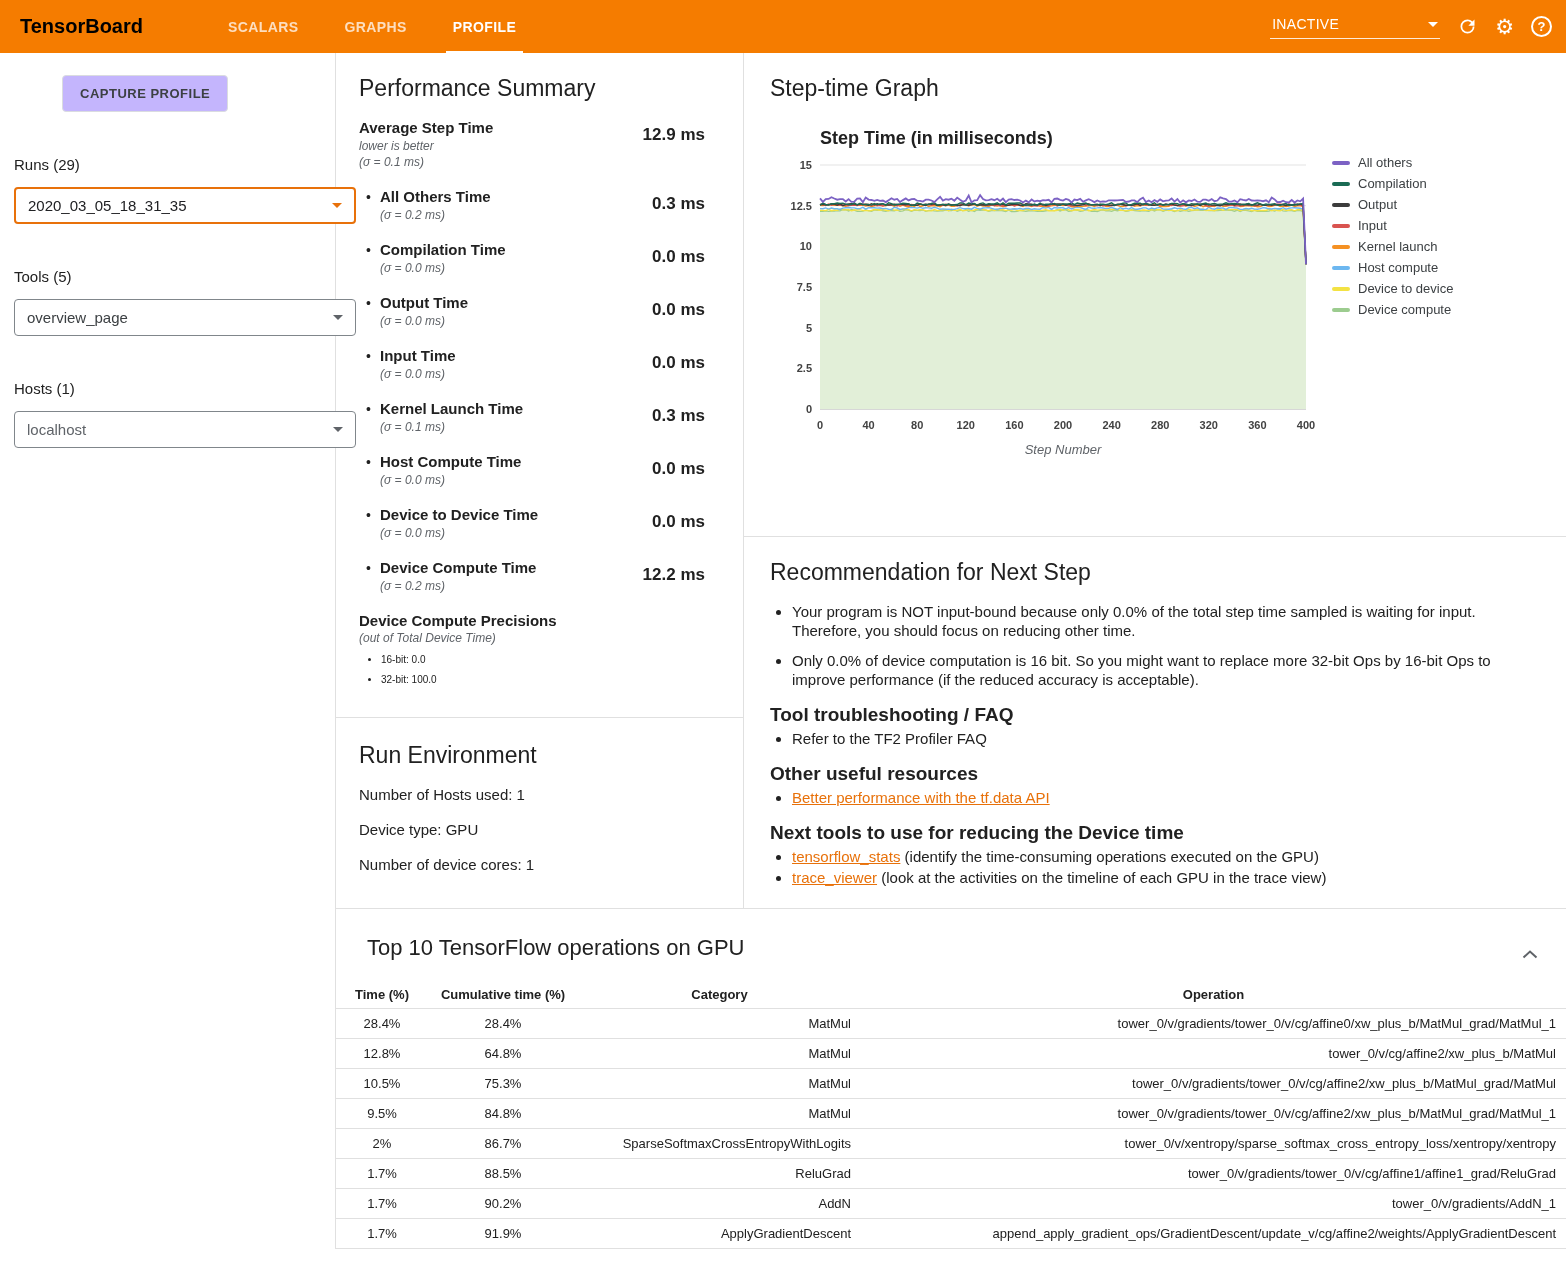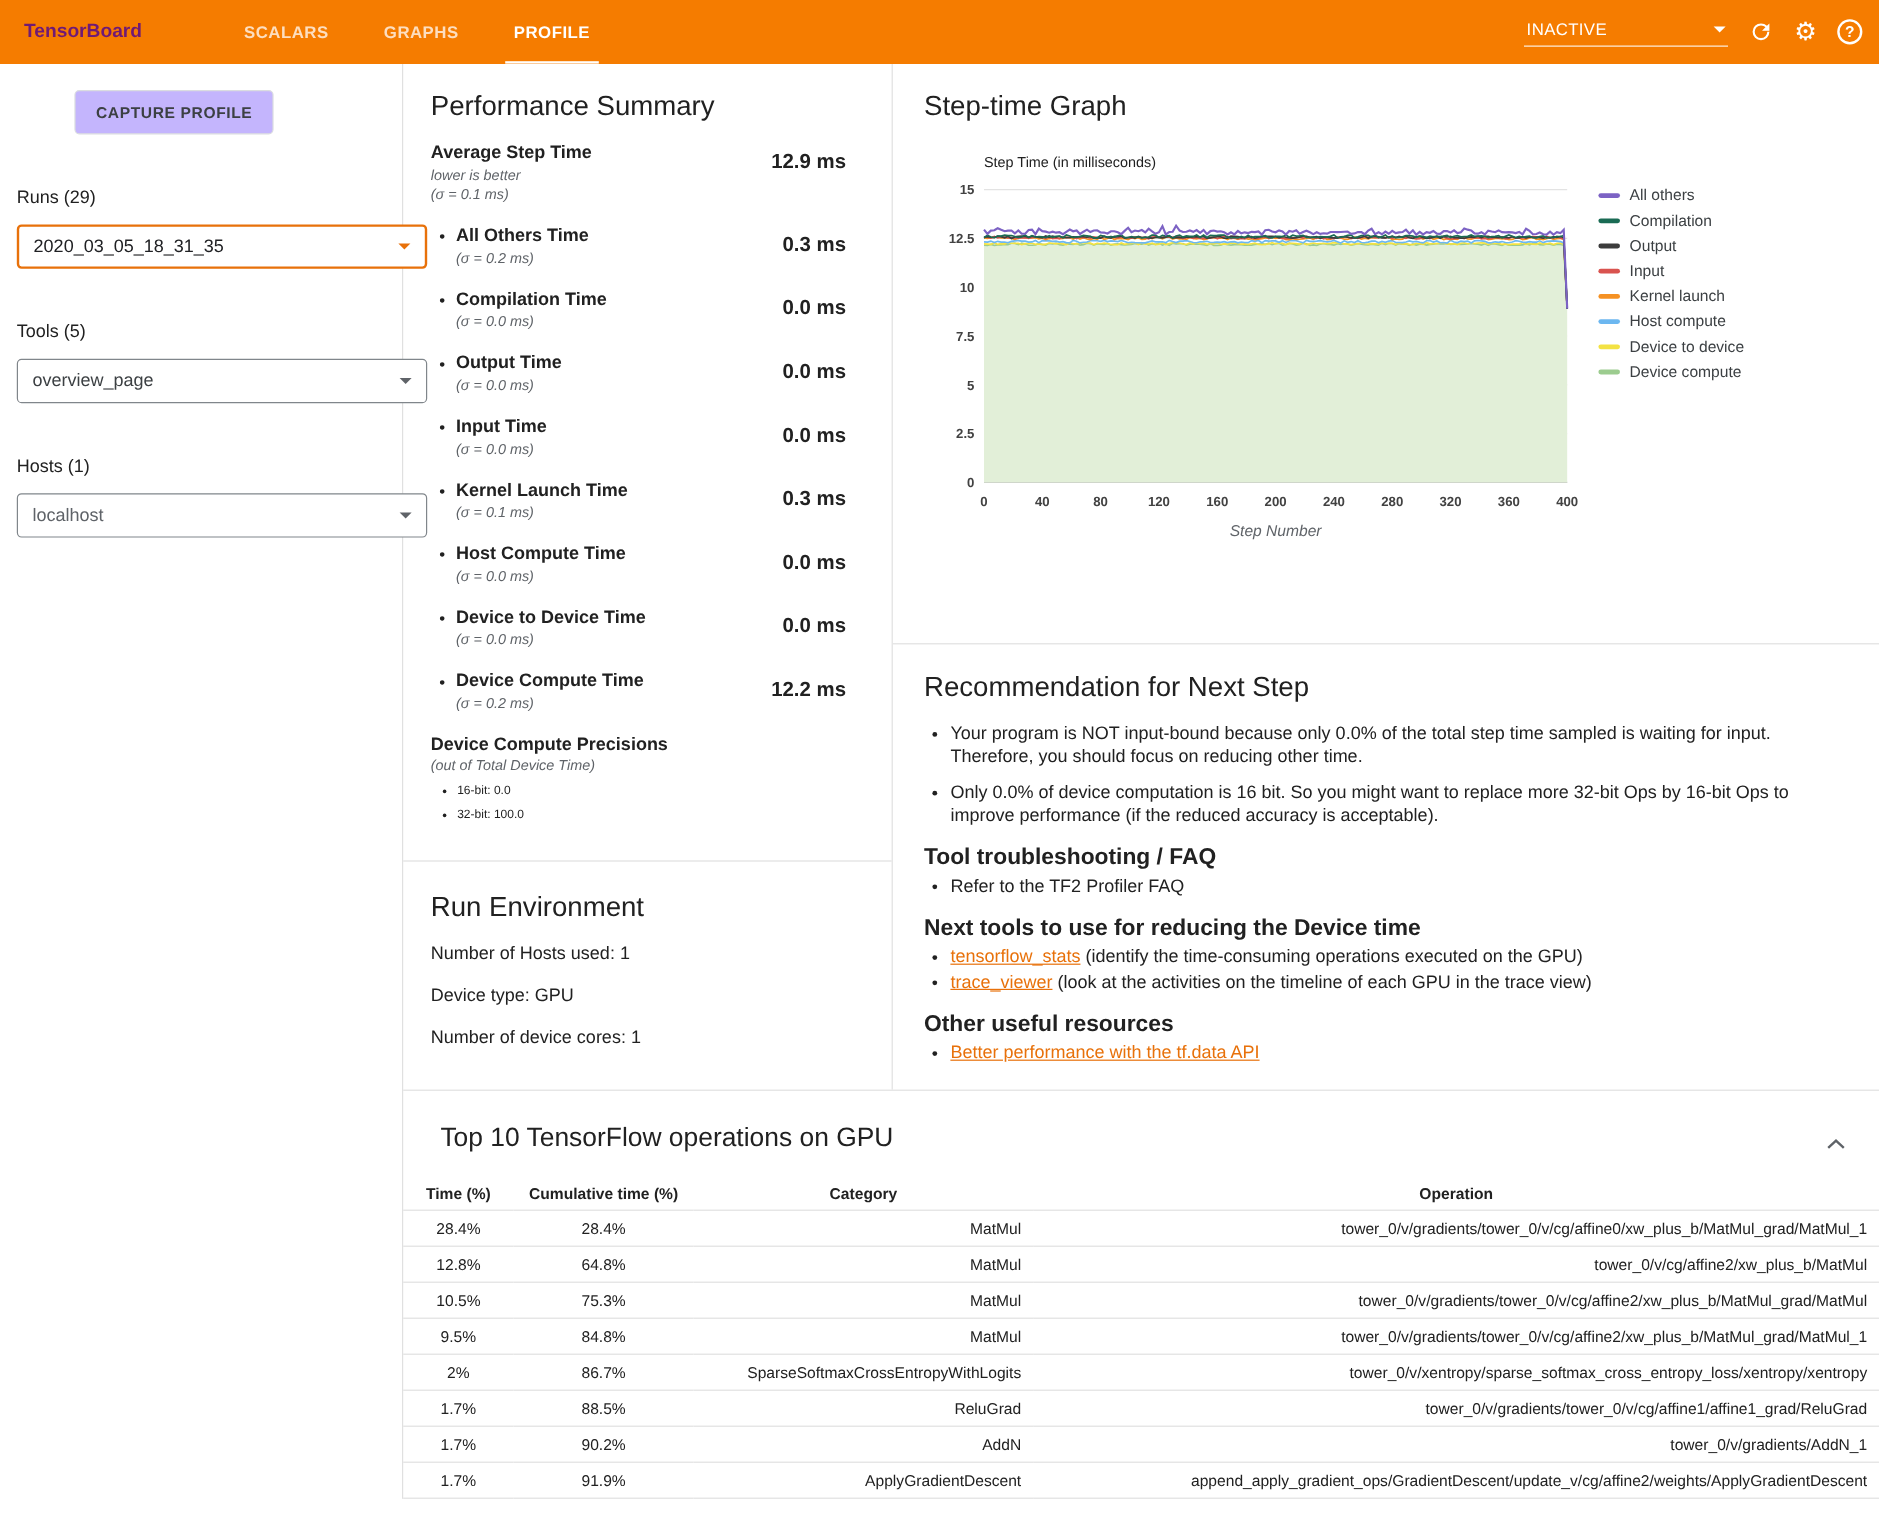--- a/index.html
+++ b/index.html
@@ -5,21 +5,21 @@
   * { box-sizing: border-box; }
   body {
     margin: 0; width: 1566px; height: 1275px; overflow: hidden;
     font-family: "Liberation Sans", sans-serif; color: #212121; background: #fff;
   }
   
   header {
     position: fixed; top: 0; left: 0; width: 1566px; height: 53px;
     background: #f57c00; display: flex; align-items: center; z-index: 20;
   }
-  .logo { color: #701a75; font-size: 16px; font-weight: 700; margin-left: 20px; }
+  .logo { color: #000000; font-size: 20px; font-weight: 700; margin-left: 20px; }
   nav.topnav { display: flex; margin-left: 62px; height: 100%; }
   .tab {
     color: rgba(255,255,255,.75); font-size: 14px; font-weight: 600; letter-spacing: .4px;
     padding: 0 23px; display: flex; align-items: center; height: 100%; position: relative; cursor: pointer;
   }
   .tab.active { color: #fff; }
   .tab.active::after { content:""; position:absolute; left:16px; right:16px; bottom:0; height:2px; background:#fff; }
   .header-right { margin-left: auto; display: flex; align-items: center; gap: 17px; margin-right: 14px; }
   .status-select {
     width: 170px; color: #fff; font-size: 14px; letter-spacing: .3px;
@@ -68,21 +68,21 @@
   .p-sub { font-size: 12px; font-style: italic; color: #5f6368; margin-bottom: 5px; }
   ul.prec { margin: 0; padding-left: 22px; }
   ul.prec li { font-size: 10px; line-height: 20px; }
   
   .runenv { height: 190px; padding: 24px 23px 0 23px; }
   .runenv p { font-size: 15px; margin: 0 0 16px 0; line-height: 19px; }
   
   .stepgraph { height: 484px; border-bottom: 1px solid #e0e0e0; padding: 22px 24px 0 26px; }
   .chart-wrap { display: flex; margin-top: 26px; }
   .chart-area { width: 546px; }
-  .chart-title { font-size: 12px; font-weight: 400; margin: 0 0 8px 50px; color: #212121; }
+  .chart-title { font-size: 18px; font-weight: 700; margin: 0 0 8px 50px; color: #212121; }
   .legend { margin-left: 16px; padding-top: 24px; }
   .legend-item { display: flex; align-items: center; height: 21px; }
   .swatch { width: 18px; height: 4px; border-radius: 2px; margin-right: 8px; flex: none; }
   .legend-label { font-size: 13px; color: #3c4043; }
   .ytick { font-family: "Liberation Sans", sans-serif; font-size: 11px; font-weight: 700; fill: #424242; }
   .xtick { font-family: "Liberation Sans", sans-serif; font-size: 11px; font-weight: 700; fill: #424242; }
   .xlab  { font-family: "Liberation Sans", sans-serif; font-size: 13px; font-style: italic; fill: #5f6368; }
   
   .recommend { height: 371px; padding: 22px 40px 0 26px; }
   .rec-bullets { margin: 0; padding-left: 22px; max-width: 776px; }
@@ -344,38 +344,38 @@
             <div class="rec-section">
       <div class="rec-head">Tool troubleshooting / FAQ</div>
       <ul class="rec-list">
                 <li>
         
         <span>Refer to the TF2 Profiler FAQ</span>
       </li>
               </ul>
     </div>
             <div class="rec-section">
+      <div class="rec-head">Other useful resources</div>
+      <ul class="rec-list">
+                <li>
+        <a class="rec-link">Better performance with the tf.data API</a>
+        <span></span>
+      </li>
+              </ul>
+    </div>
+            <div class="rec-section">
       <div class="rec-head">Next tools to use for reducing the Device time</div>
       <ul class="rec-list">
                 <li>
         <a class="rec-link">tensorflow_stats</a>
         <span> (identify the time-consuming operations executed on the GPU)</span>
       </li>
                 <li>
         <a class="rec-link">trace_viewer</a>
         <span> (look at the activities on the timeline of each GPU in the trace view)</span>
-      </li>
-              </ul>
-    </div>
-            <div class="rec-section">
-      <div class="rec-head">Other useful resources</div>
-      <ul class="rec-list">
-                <li>
-        <a class="rec-link">Better performance with the tf.data API</a>
-        <span></span>
       </li>
               </ul>
     </div>
           </div>
       </section>
     </div>
   </div>
   <section class="topops">
     <h2 class="sec-title">Top 10 TensorFlow operations on GPU</h2>
     <span class="collapse">

